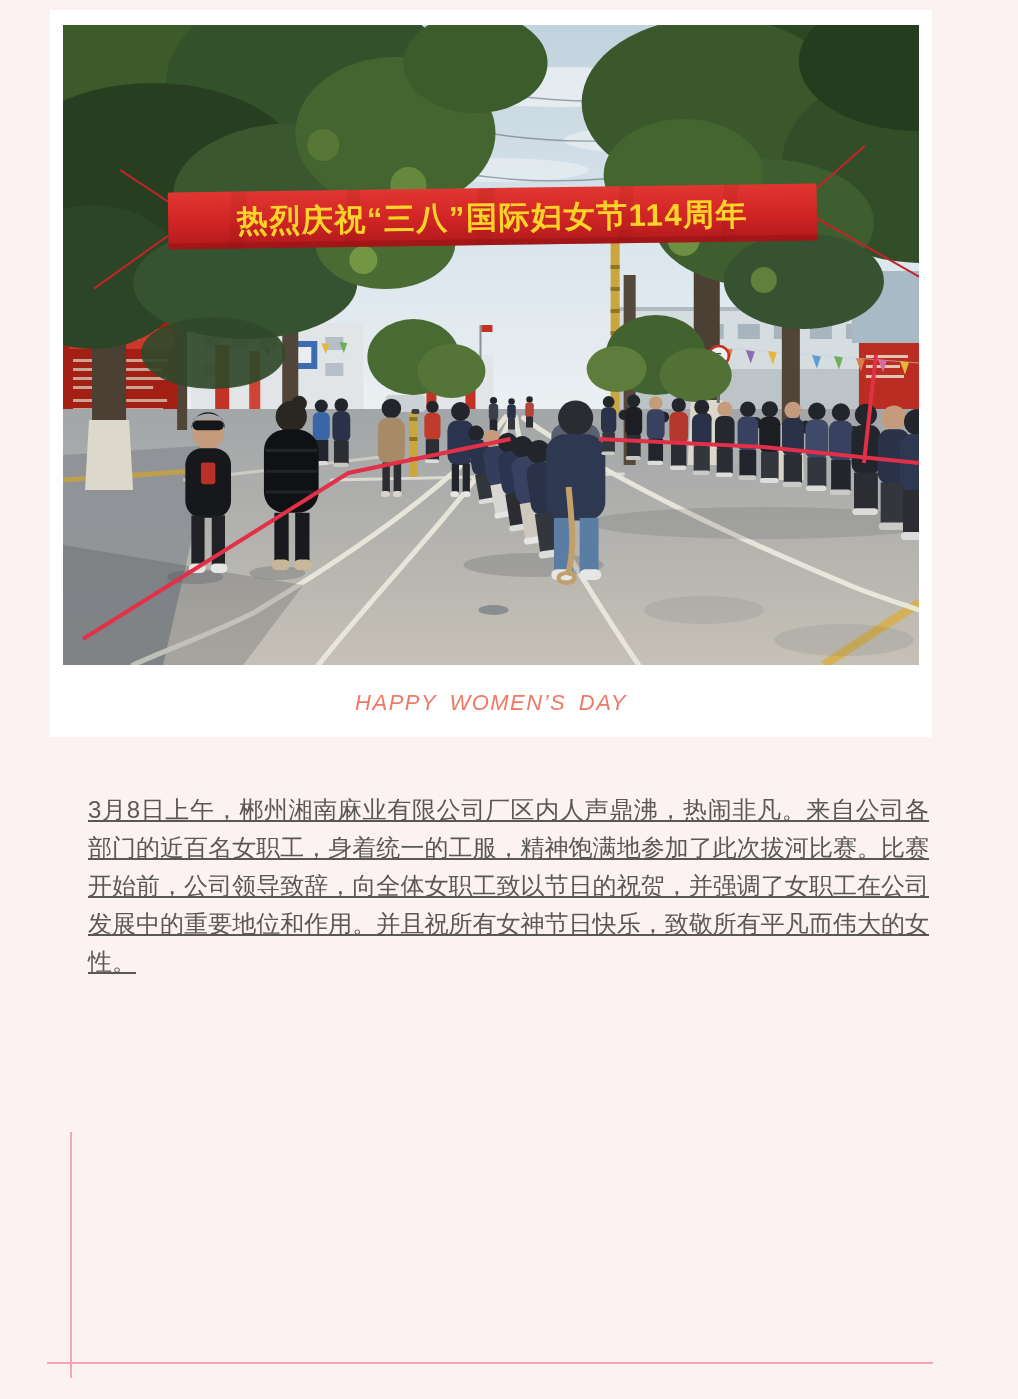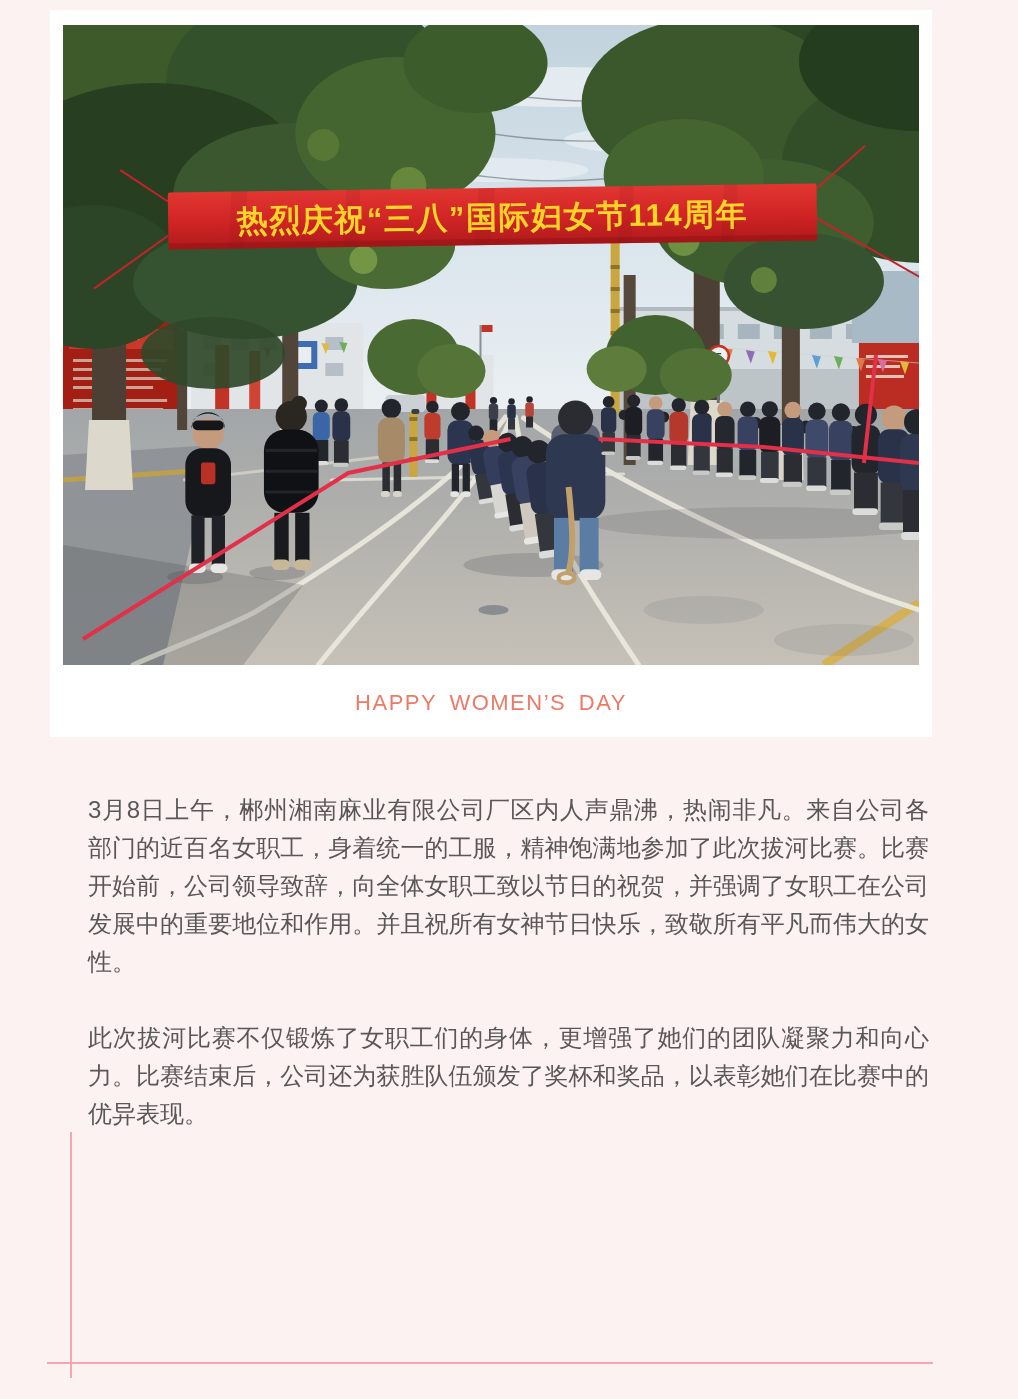--- a/index.html
+++ b/index.html
@@ -11,27 +11,28 @@
   .card{
     position:absolute;left:50px;top:10px;width:882px;height:727px;
     background:var(--card_bg,#fff);
   }
   .photo-wrap{
     position:absolute;left:13px;top:15px;width:856px;height:640px;overflow:hidden;background:#5eead4;
   }
   .photo-wrap svg{display:block;width:100%;height:100%;}
   .caption{
     position:absolute;left:0;top:680px;width:100%;text-align:center;
-    font-size:22px;letter-spacing:1.5px;word-spacing:5px;
+    font-style:italic;font-size:22px;letter-spacing:1.5px;word-spacing:5px;
     color:var(--caption_text,#EE7966);
   }
   .article{
     position:absolute;left:88px;top:791px;width:841px;
     font-size:24px;line-height:38px;color:var(--body_text,#595757);
     text-align:justify;
+    text-decoration:underline;
   }
   .article p{margin:0 0 38px 0;}
   .hl{color:var(--highlight_green,#0DA542);font-weight:700;}
   .vline{position:absolute;left:70px;top:1132px;width:2px;height:246px;background:var(--deco_line,#F5A6B0);}
   .hline{position:absolute;left:47px;top:1362px;width:886px;height:2px;background:var(--deco_line,#F5A6B0);}
 </style>
 </head>
 <body>
 
 <div class="page">
@@ -498,18 +499,17 @@
           <path d="M535,414 L700,422 L855,438"></path>
           <path d="M800,438 L812,330"></path>
         </g>
       </svg>
     </div>
     <div class="caption">HAPPY WOMEN’S DAY</div>
   </div>
 
   <div class="article">
     <p>3月8日上午，郴州湘南麻业有限公司厂区内人声鼎沸，热闹非凡。来自公司各部门的近百名女职工，身着统一的工服，精神饱满地参加了此次拔河比赛。比赛开始前，公司领导致辞，向全体女职工致以节日的祝贺，并强调了女职工在公司发展中的重要地位和作用。并且祝所有女神节日快乐，致敬所有平凡而伟大的女性。</p>
-    <p>此次拔河比赛不仅锻炼了女职工们的身体，更增强了她们的团队凝聚力和向心力。比赛结束后，公司还为获胜队伍颁发了奖杯和奖品，以表彰她们在比赛中的优异表现。</p>
   </div>
 
   <div class="vline"></div>
   <div class="hline"></div>
 </div>
 
 </body></html>

